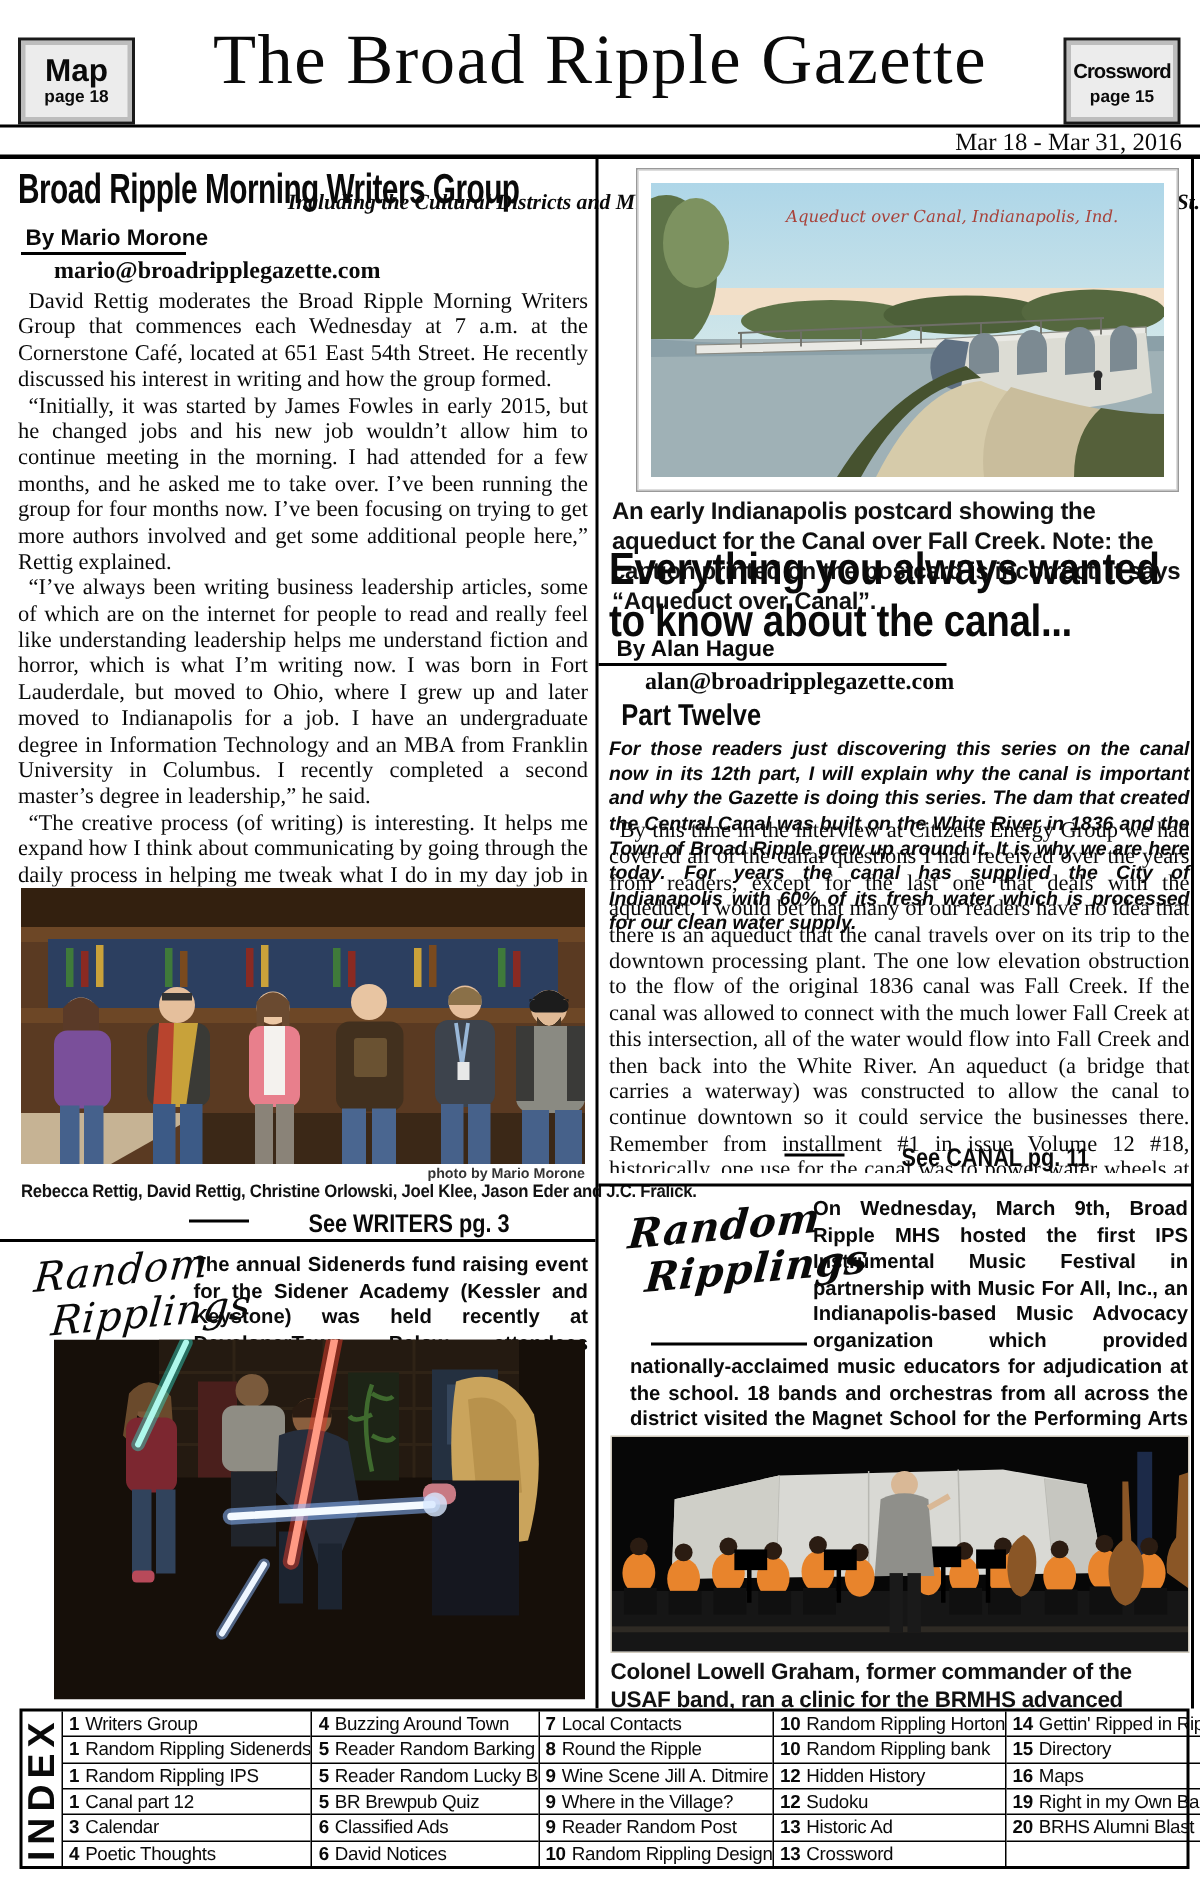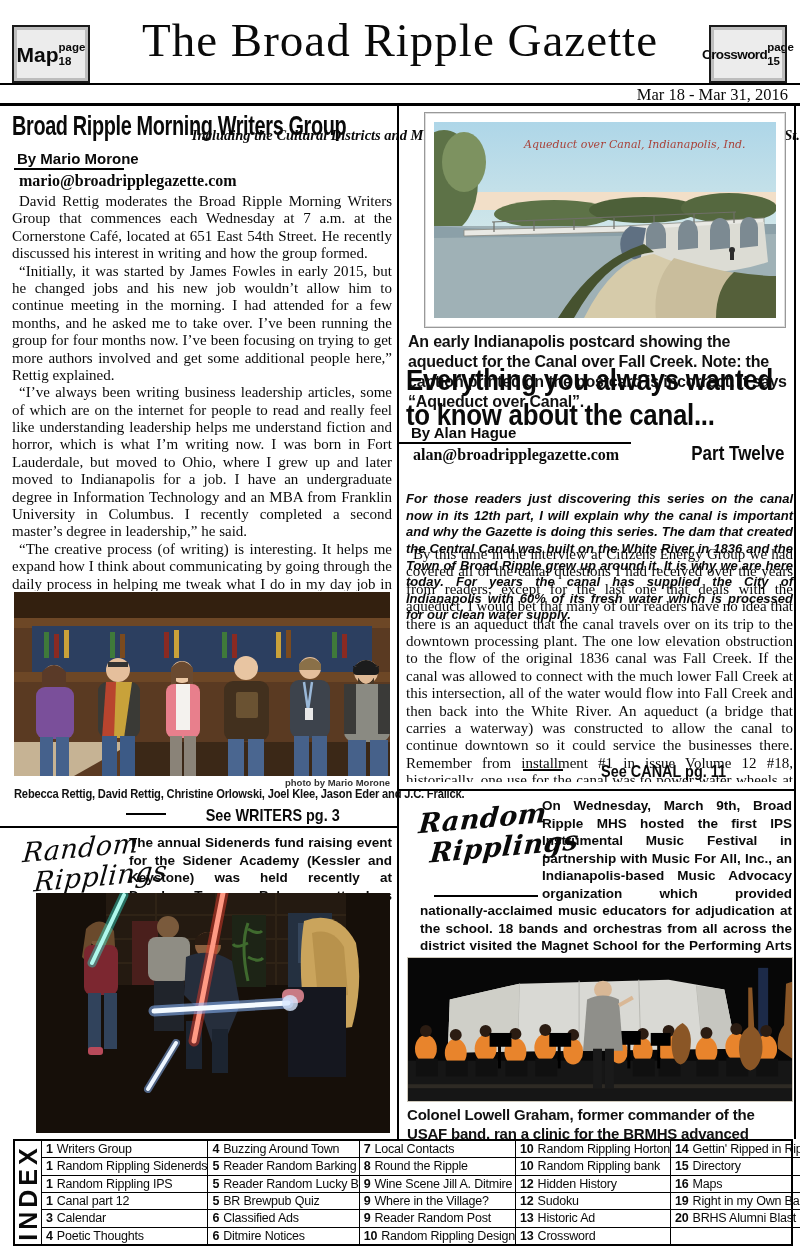--- a/index.html
+++ b/index.html
@@ -4,37 +4,37 @@
 <style>
   html,body{margin:0;padding:0;background:#fff;}
   #page{position:relative;width:800px;height:1252px;background:#fff;color:#0a0a0a;
         font-family:"Liberation Serif",serif;overflow:hidden;}
   .abs{position:absolute;}
   .rule{background:#000;}
 
   
   .corner-box{position:absolute;top:27px;width:74px;height:54px;background:#ececec;
     border:3px solid #bdbdbd;outline:2px solid #1a1a1a;box-sizing:border-box;
-    display:flex;flex-direction:row;align-items:center;justify-content:center;}
+    display:flex;flex-direction:column;align-items:center;justify-content:center;}
   .corner-box .big{font-family:"Liberation Sans",sans-serif;font-weight:bold;font-size:21px;line-height:21px;}
   .corner-box .big.small-title{font-size:13.5px;letter-spacing:-0.6px;}
   .corner-box .pg{font-family:"Liberation Sans",sans-serif;font-weight:bold;font-size:11.5px;line-height:14px;}
   #masthead{left:0;right:0;top:13px;text-align:center;font-size:47px;letter-spacing:1px;}
   #volrow{left:12px;right:12px;top:85px;height:18px;font-size:16.5px;}
   #tagline{left:0;right:0;top:87px;text-align:right;font-style:italic;font-weight:600;font-size:14.5px;margin-top:40px;}
   #dates{right:12px;top:85px;font-size:16.5px;}
 
   
   .cond{display:inline-block;white-space:nowrap;transform-origin:0 50%;}
   #left-headline{left:12px;top:110px;font-family:"Liberation Sans",sans-serif;font-weight:bold;
      font-size:28px;letter-spacing:-0.5px;}
   #canal-headline{left:406px;top:362px;font-family:"Liberation Sans",sans-serif;font-weight:bold;
      font-size:30px;line-height:35px;letter-spacing:-0.3px;}
   .byline{font-family:"Liberation Sans",sans-serif;font-weight:bold;font-size:15px;}
-  .email{font-weight:bold;font-size:16px;}
+  .email{font-weight:bold;font-size:16px;margin-left:17px;}
   .byline-rule{height:2px;background:#000;}
 
   .bodytext{font-size:15px;line-height:1.16;text-align:justify;}
   .bodytext p{margin:0;padding:0;text-indent:7px;}
 
   .intro{font-family:"Liberation Sans",sans-serif;font-weight:bold;font-style:italic;
      font-size:13px;line-height:1.28;text-align:justify;}
   .jump{font-family:"Liberation Sans",sans-serif;font-weight:bold;font-size:17px;text-align:right;}
   .jump .dash{display:inline-block;width:40px;height:2px;background:#000;vertical-align:6px;margin-right:16px;}
   .caption{font-family:"Liberation Sans",sans-serif;font-weight:bold;font-size:11.5px;
@@ -309,21 +309,21 @@
   </div>
   <div class="abs caption" style="left:408px;top:332px;width:384px;font-size:16px;">An early Indianapolis postcard showing the aqueduct for the Canal over Fall Creek. Note: the caption printed on the postcard is incorrect.  It says “Aqueduct over Canal”.</div>
 
   <div id="canal-headline" class="abs">
     <div><span class="cond" style="transform:scaleX(0.86);">Everything you always wanted</span></div>
     <div><span class="cond" style="transform:scaleX(0.86);">to know about the canal...</span></div>
   </div>
   <div class="abs byline" style="left:411px;top:424px;">By Alan Hague</div>
   <div class="abs byline-rule" style="left:399px;top:442px;width:232px;"></div>
   <div class="abs email" style="left:413px;top:446px;">alan@broadripplegazette.com</div>
-  <div class="abs" style="left:406px;top:442px;width:387px;text-align:right;font-family:'Liberation Sans',sans-serif;font-weight:bold;font-size:20px;">
+  <div class="abs" style="left:406px;top:466px;width:387px;text-align:left;font-family:'Liberation Sans',sans-serif;font-weight:bold;font-size:20px;">
     <span class="cond" style="transform:scaleX(0.85);transform-origin:50% 50%;">Part Twelve</span>
   </div>
   <div class="abs intro" style="left:406px;top:491px;width:387px;">For those readers just discovering this series on the canal now in its 12th part, I will explain why the canal is important and why the Gazette is doing this series.  The dam that created the Central Canal was built on the White River in 1836 and the Town of Broad Ripple grew up around it.  It is why we are here today.  For years the canal has supplied the City of Indianapolis with 60% of its fresh water which is processed for our clean water supply.</div>
   <div class="abs bodytext" style="left:406px;top:546px;width:387px;height:236px;overflow:hidden;">
     <p>By this time in the interview at Citizens Energy Group we had covered all of the canal questions I had received over the years from readers, except for the last one that deals with the aqueduct.  I would bet that many of our readers have no idea that there is an aqueduct that the canal travels over on its trip to the downtown processing plant.  The one low elevation obstruction to the flow of the original 1836 canal was Fall Creek.  If the canal was allowed to connect with the much lower Fall Creek at this intersection, all of the water would flow into Fall Creek and then back into the White River.  An aqueduct (a bridge that carries a waterway) was constructed to allow the canal to continue downtown so it could service the businesses there.  Remember from installment #1 in issue Volume 12 #18, historically, one use for the canal was to power water wheels at various downtown businesses.  It was only later when that use was abandoned as electricity became cheaply available and the canal water was used as a drinking water supply for Indianapolis.</p>
 
   </div>
   <div class="abs jump" style="left:406px;top:762px;width:320px;">
     <span class="dash"></span><span class="cond" style="transform:scaleX(0.85);transform-origin:100% 50%;">See CANAL pg. 11</span>
   </div>
@@ -478,21 +478,21 @@
       <div class="ix-cell">
           <b>5</b>
           <span>BR Brewpub Quiz</span>
         </div>
       <div class="ix-cell">
           <b>6</b>
           <span>Classified Ads</span>
         </div>
       <div class="ix-cell">
           <b>6</b>
-          <span>Ditmire Notices</span>
+          <span>David Notices</span>
         </div>
     </div>
     <div class="ix-col">
       <div class="ix-cell">
           <b>7</b>
           <span>Local Contacts</span>
         </div>
       <div class="ix-cell">
           <b>8</b>
           <span>Round the Ripple</span>

